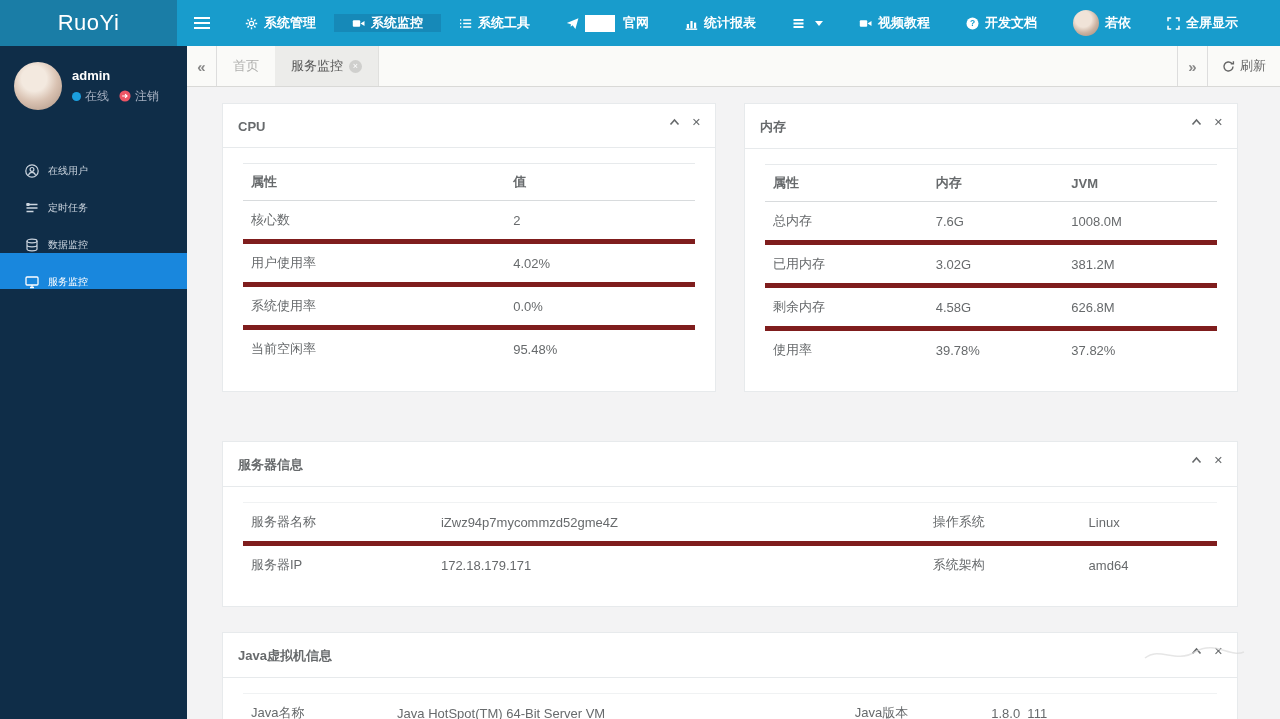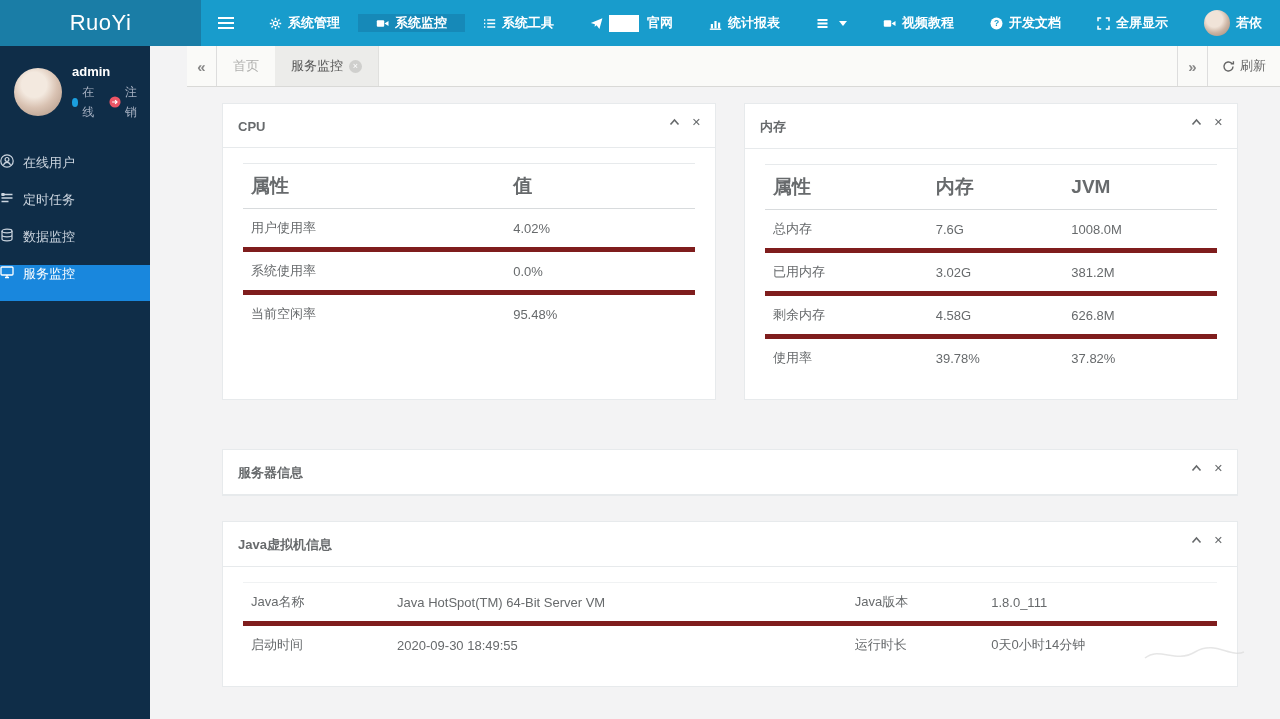--- a/index.html
+++ b/index.html
@@ -9,43 +9,43 @@
   
   .navbar { position:absolute; left:0; top:0; width:1280px; height:46px;
     background:#189ccc; display:flex; align-items:stretch; color:#fff; z-index:30; }
   .nav-logo { width:210px; background:#1a7da6; display:flex; align-items:center;
     justify-content:center; font-size:22px; font-weight:500; letter-spacing:.5px; }
   .nav-left { display:flex; align-items:center; }
   .nav-toggle { width:50px; display:flex; align-items:center; justify-content:center; cursor:pointer; }
   .nav-item { display:flex; align-items:center; gap:6px; padding:0 18px; font-size:13px;
     font-weight:700; cursor:pointer; white-space:nowrap; }
   .nav-item.active { background:#1689b8;font-family:Liberation Serif, serif; }
-  .nav-right { margin-left:auto; display:flex; align-items:stretch; padding-right:0; }
+  .nav-right { margin-left:auto; display:flex; align-items:stretch; padding-right:24px; }
   .censor-box { display:inline-block; width:30px; height:17px; background:#fff; margin-right:2px; }
   .caret-down { display:inline-block; width:0; height:0; border-left:4px solid transparent;
     border-right:4px solid transparent; border-top:5px solid #fff; margin-left:4px; }
   .nav-avatar { width:26px; height:26px; border-radius:50%;
     background:radial-gradient(circle at 40% 35%, #f0e3d8 0 35%, #cbb3a2 60%, #9c8273 100%); }
   .icon { display:inline-flex; align-items:center; justify-content:center; }
   .icon svg { display:block; }
 
   
-  .sidebar { position:absolute; left:0; top:46px; width:150px; height:673px;
+  .sidebar { position:absolute; left:0; top:46px; width:187px; height:673px;
     background:#0f2d48; color:#a7b1c2; }
   .user-panel { padding:16px 12px 14px 14px; display:flex; gap:10px; align-items:center; }
   .user-avatar { width:48px; height:48px; border-radius:50%; flex:none;
     background:radial-gradient(circle at 42% 35%, #f3e9df 0 30%, #d9c2b2 55%, #a98f7e 100%); }
   .user-meta { font-size:12px; line-height:20px; }
   .user-name { color:#fff; font-size:13px; font-weight:700; }
   .user-links { display:flex; align-items:center; gap:10px; color:#a7b1c2; }
   .user-links .lk { display:flex; align-items:center; gap:4px; cursor:pointer;justify-content:center; }
   .dot-online { width:9px; height:9px; border-radius:50%; background:#1b9fdf; display:inline-block; }
   .side-menu { margin-top:18px; }
-  .side-item { height:36px; display:flex; align-items:flex-start; gap:9px; 
-    font-size:13px; color:#ccd5df; cursor:pointer; margin-bottom:1px; }
+  .side-item { height:36px; display:flex; align-items:flex-end; gap:9px; padding-left:25px;
+    font-size:10px; color:#ccd5df; cursor:pointer; margin-bottom:1px; }
   .side-item.active { background:#1987dd; color:#fff; }
 
   
   .main { position:absolute; left:187px; top:46px; width:1093px; height:673px;
     display:flex; flex-direction:column; }
   .tabbar { height:41px; background:#fafaf8; border-bottom:1px solid #d9d9d7;
     display:flex; align-items:stretch; flex:none; }
   .tab-nav-btn { width:30px; display:flex; align-items:center; justify-content:center;
     color:#888; font-size:15px; font-weight:700; cursor:pointer; }
   .tab-nav-btn.left { border-right:1px solid #ddd; }
@@ -62,21 +62,21 @@
   .content { flex:1; overflow:hidden; background:#f3f3f4; padding:16px 42px 0 35px; position:relative; }
   .row2 { display:grid; grid-template-columns:1fr 1fr; gap:28px; margin-bottom:24px; }
   .panel { background:#fff; border:1px solid #e7eaec; margin-bottom:25px; }
   .panel-header { position:relative; padding:13px 15px 12px; border-bottom:1px solid #e7eaec; }
   .panel-title { font-size:13px; font-weight:700; color:#676a6c; }
   .panel-tools { position:absolute; right:14px; top:13px; display:flex; gap:12px;
     align-items:center; color:#676a6c; }
   .panel-tools .tool { cursor:pointer; font-size:11px; line-height:11px; }
   .panel-body { padding:15px 20px 22px; }
   table { width:100%; border-collapse:collapse; border-top:1px solid #e7eaec; }
-  th { text-align:left; font-size:19px; color:#676a6c; font-weight:700;
+  th { text-align:left; font-size:13px; color:#676a6c; font-weight:700;
     padding:9px 8px; border-bottom:1px solid #d8dbdd; }
   td { font-size:13px; color:#676a6c; padding:10px 8px; border-top:5px solid #7f1d1d; }
   tbody tr:first-child td { border-top:1px solid #f0f2f3; }
   .tbl-cpu th:nth-child(1){ width:58%; }
   .tbl-mem th:nth-child(1){ width:36%; } .tbl-mem th:nth-child(2){ width:30%; }
   .tbl-kv td:nth-child(1){ width:19.5%; } .tbl-kv td:nth-child(2){ width:50.5%; }
   .tbl-kv td:nth-child(3){ width:16%; }
   .tbl-jvm td:nth-child(1){ width:15%; } .tbl-jvm td:nth-child(2){ width:47%; }
   .tbl-jvm td:nth-child(3){ width:14%; }
   .watermark { position:absolute; left:1140px; top:638px; opacity:.65; pointer-events:none; }
@@ -162,30 +162,30 @@
     <div class="nav-item">
       <span class="icon">
         <svg width="13" height="13" viewBox="0 0 13 13">
             <circle cx="6.5" cy="6.5" r="6" fill="#fff"></circle>
             <text x="6.5" y="9.4" text-anchor="middle" font-size="8.5" font-weight="bold" fill="#189ccc">?</text>
           </svg>
       </span>
       <span>开发文档</span>
     </div>
     <div class="nav-item">
+      <span class="nav-avatar"></span>
+      <span>若依</span>
+    </div>
+    <div class="nav-item">
       <span class="icon">
         <svg width="13" height="13" viewBox="0 0 13 13" fill="none" stroke="#fff" stroke-width="1.5">
             <path d="M1 4.2V1h3.2M8.8 1H12v3.2M12 8.8V12H8.8M4.2 12H1V8.8"></path>
           </svg>
       </span>
       <span>全屏显示</span>
-    </div>
-    <div class="nav-item">
-      <span class="nav-avatar"></span>
-      <span>若依</span>
     </div>
   </div>
 </div>
 
 <div class="sidebar">
   <div class="user-panel">
     <div class="user-avatar"></div>
     <div class="user-meta">
       <div class="user-name">admin</div>
       <div class="user-links">
@@ -286,20 +286,24 @@
         <div class="panel-body">
           <table class="tbl-cpu">
             <thead>
                 <tr>
               <th>属性</th>
               <th>值</th>
             </tr>
               </thead>
             <tbody>
 
+            <tr>
+                <td>核心数</td>
+                <td>2</td>
+              </tr>
                 <tr>
                 <td>用户使用率</td>
                 <td>4.02%</td>
               </tr>
                 <tr>
                 <td>系统使用率</td>
                 <td>0.0%</td>
               </tr>
                 <tr>
                 <td>当前空闲率</td>
@@ -364,20 +368,39 @@
         <span class="panel-title">服务器信息</span>
         <span class="panel-tools">
           <span class="tool">
             <svg width="11" height="8" viewBox="0 0 11 8" fill="none" stroke="#676a6c" stroke-width="1.6">
                 <path d="M1.5 6.5L5.5 2l4 4.5"></path>
               </svg>
           </span>
           <span class="tool">✕</span>
         </span>
       </div>
+      <div class="panel-body">
+        <table class="tbl-kv">
+          <tbody>
+
+          <tr>
+              <td>服务器名称</td>
+              <td>iZwz94p7mycommzd52gme4Z</td>
+              <td>操作系统</td>
+              <td>Linux</td>
+            </tr>
+              <tr>
+              <td>服务器IP</td>
+              <td>172.18.179.171</td>
+              <td>系统架构</td>
+              <td>amd64</td>
+            </tr>
+            </tbody>
+        </table>
+      </div>
     </div>
 
     <div class="panel">
       <div class="panel-header">
         <span class="panel-title">Java虚拟机信息</span>
         <span class="panel-tools">
           <span class="tool">
             <svg width="11" height="8" viewBox="0 0 11 8" fill="none" stroke="#676a6c" stroke-width="1.6">
                 <path d="M1.5 6.5L5.5 2l4 4.5"></path>
               </svg>

